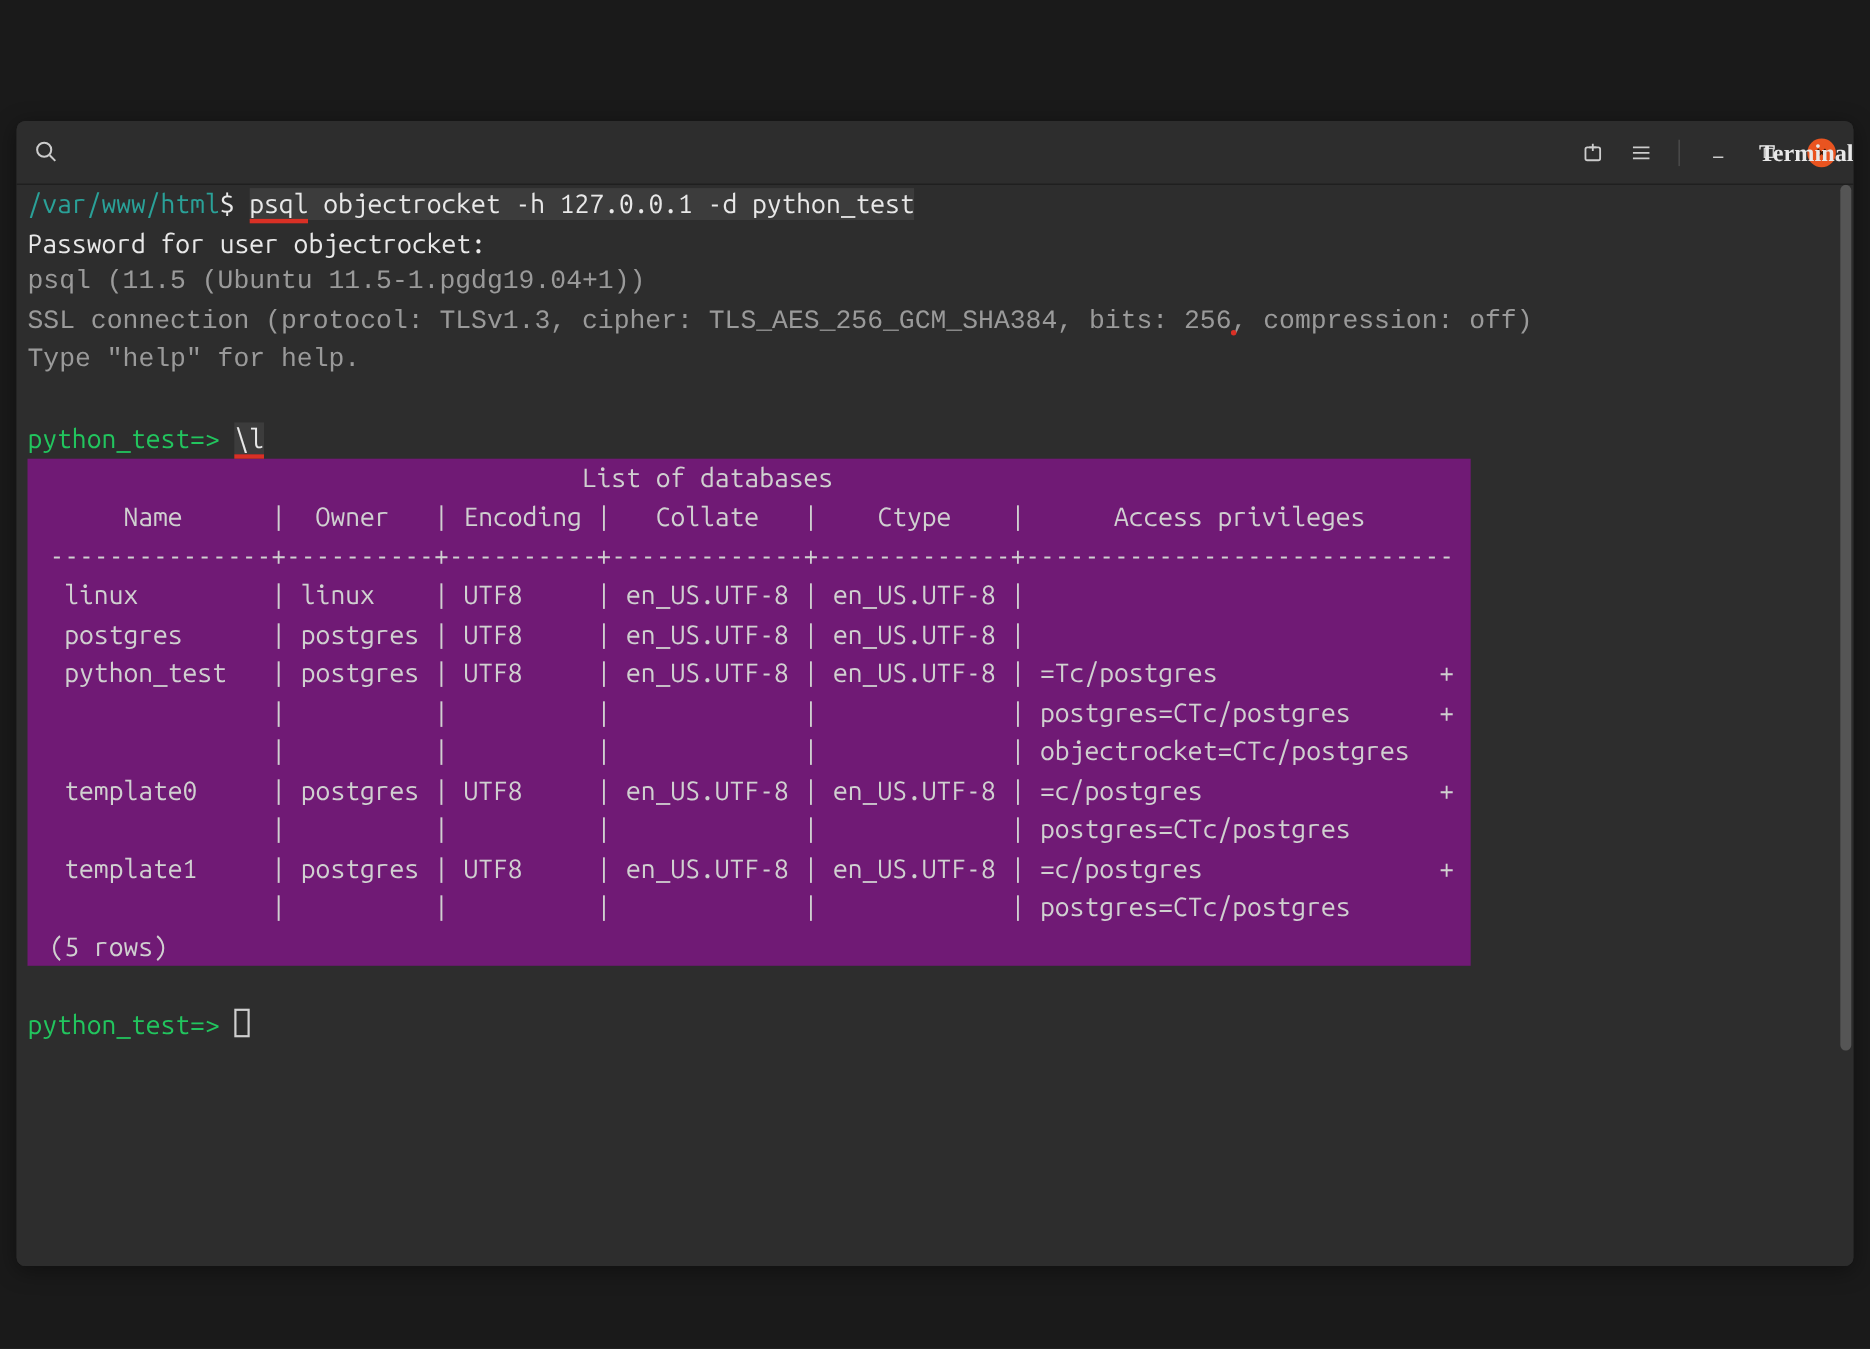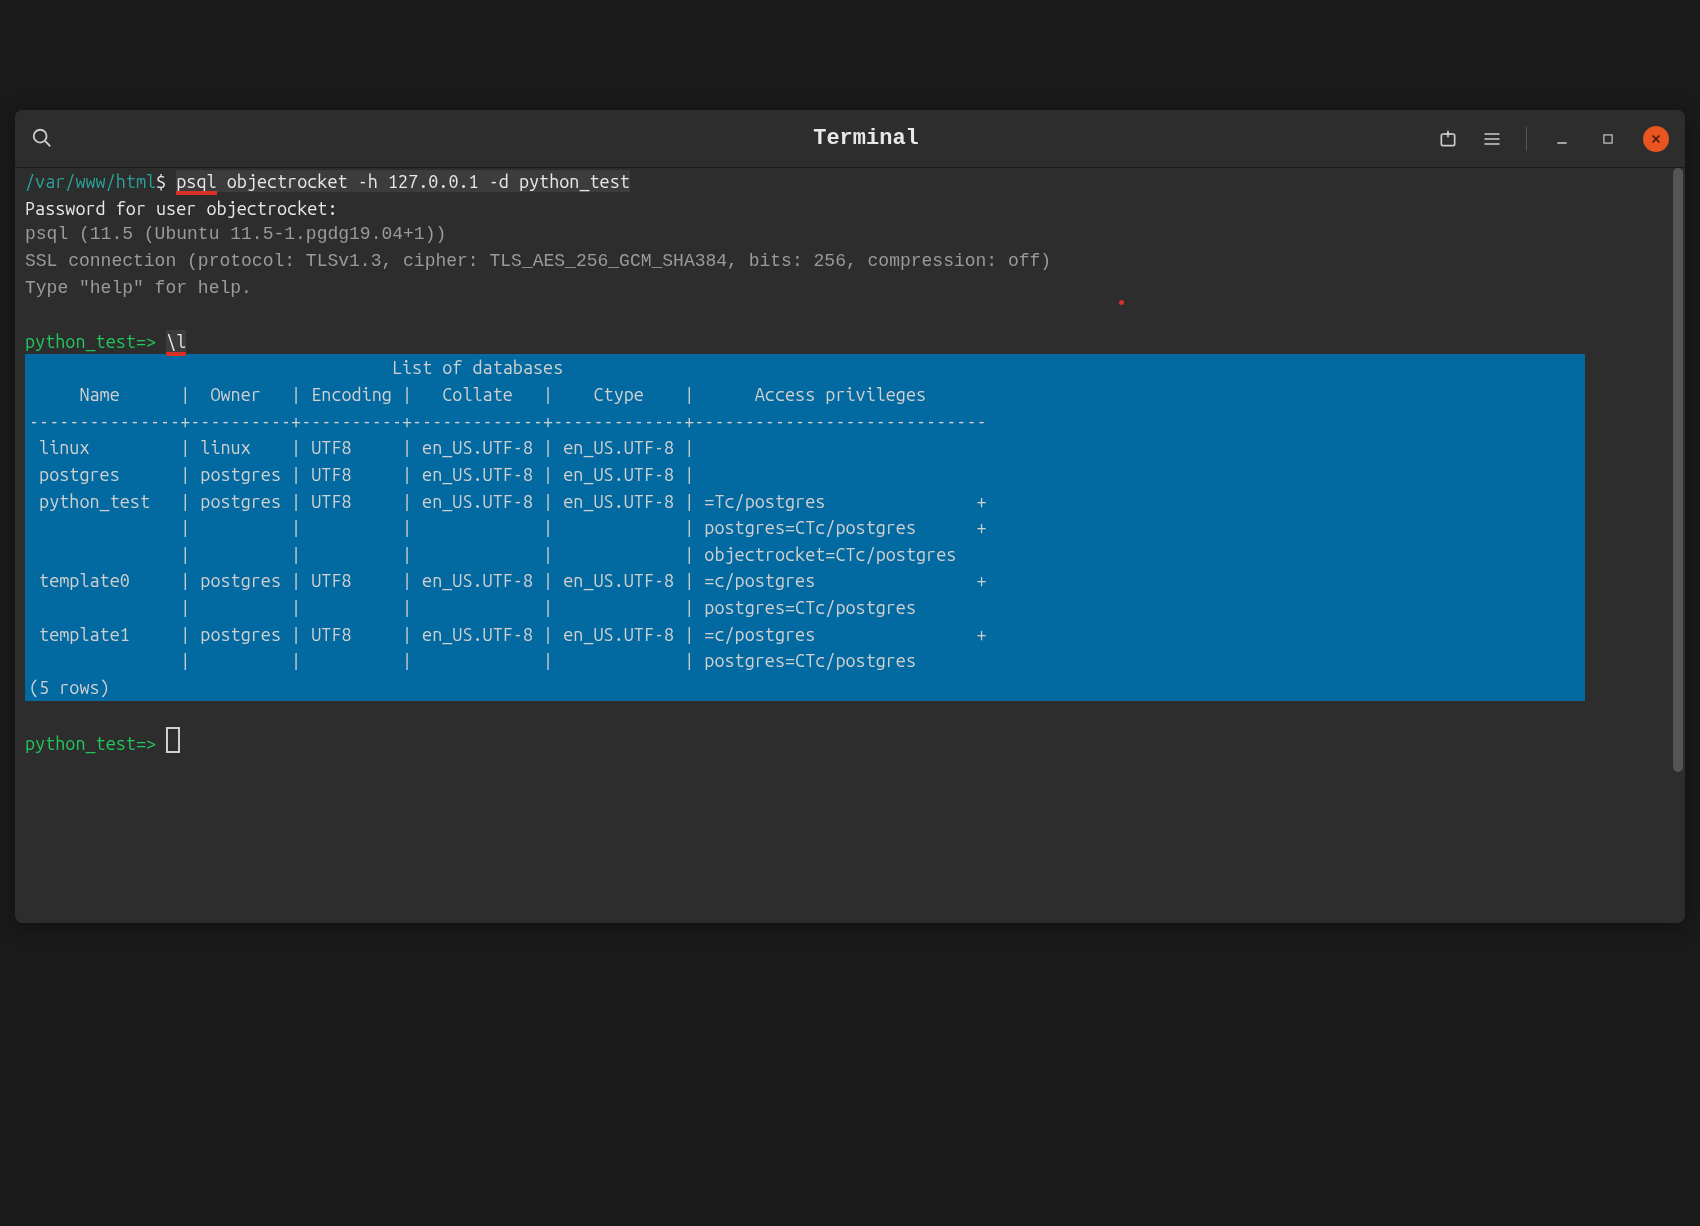--- a/index.html
+++ b/index.html
@@ -26,43 +26,43 @@
     display: flex;
     align-items: center;
     padding: 0 16px;
     border-bottom: 1px solid #1a1a1a;
     position: relative;
   }
   .titlebar .search-icon { color: #ccc; width: 24px; height: 24px; }
   .titlebar .title {
     position: absolute;
     left: 0; right: 0;
-    text-align: center;
+    text-align: right;
     color: #e8e8e8;
-    font-family: Liberation Mono, monospace;
+    font-family: Liberation Serif, serif;
     font-weight: 600;
     font-size: 22px;
     pointer-events: none;
     padding-left: 32px;
   }
   .titlebar .controls {
     margin-left: auto;
     display: flex;
     align-items: center;
     gap: 24px;
   }
   .titlebar .ctrl-icon { color: #ccc; width: 20px; height: 20px; display: flex; align-items: center; justify-content: center; }
   .titlebar .sep { width: 1px; height: 24px; background: #555; }
   .titlebar .win-btn { width: 22px; height: 22px; border-radius: 50%; display: flex; align-items: center; justify-content: center; color: #ccc; }
   .titlebar .close-btn { background: #e95420; width: 26px; height: 26px; }
   .titlebar .close-btn svg { stroke: #3a1708; }
   .terminal-body {
     background: #2d2d2d;
     padding: 0 0 60px 0;
-    font-size: 18px;
+    font-size: 24px;
     line-height: 1.48;
     color: #d0d0d0;
     white-space: pre;
     overflow: hidden;
     position: relative;
   }
   .line { padding: 0 10px; }
   .path-seg1 { color: #2aa198; } 
   .dim { color: #9a9a9a; font-family: Liberation Mono, monospace; }
   .bright { color: #e8e8e8; }
@@ -72,24 +72,24 @@
   }
   .underline-red::after {
     content: '';
     position: absolute;
     left: 0; right: 0;
     bottom: -4px;
     height: 4px;
     background: #d93025;
   }
   .table-block {
-    background: #0369a1;
+    background: #701a75;
     margin: 0 10px 0 10px;
-    padding: 0px 4px;
-    width: 1560px;
+    padding: 0px 20px;
+    width: 1312px;
   }
   .prompt2 { color: #22c55e; }
   .cursor {
     display: inline-block;
     width: 14px;
     height: 26px;
     border: 2px solid #cfcfcf;
     vertical-align: -3px;
   }
   .scrollbar {

